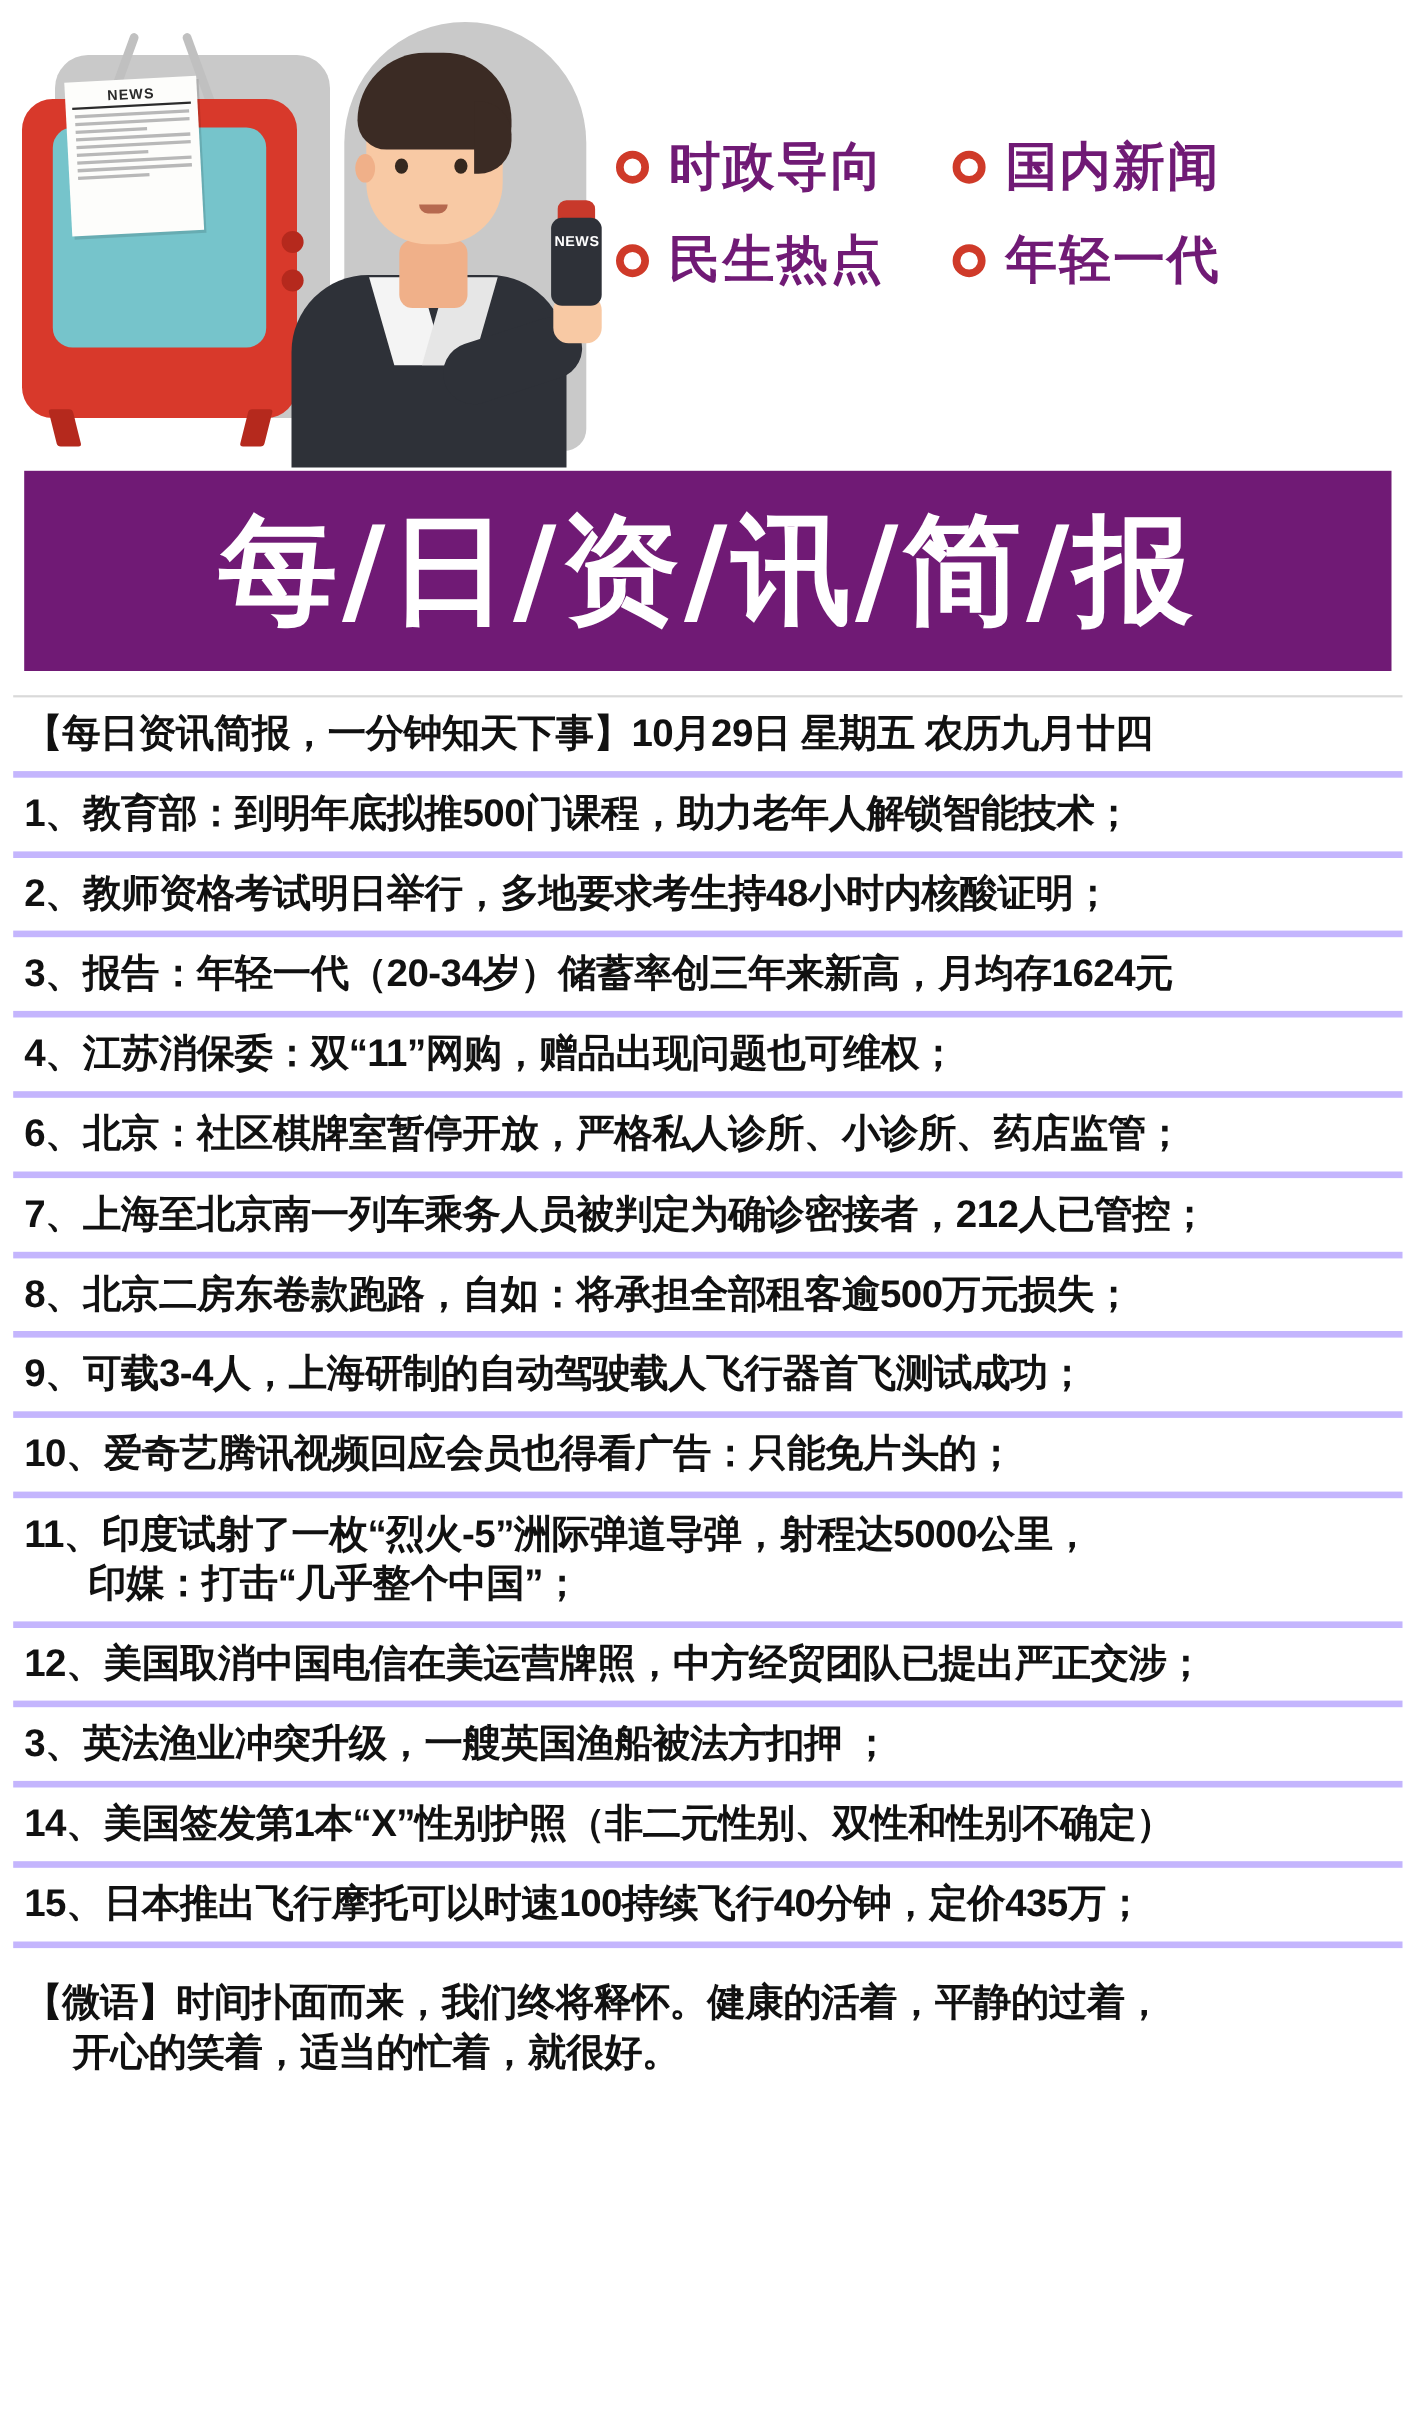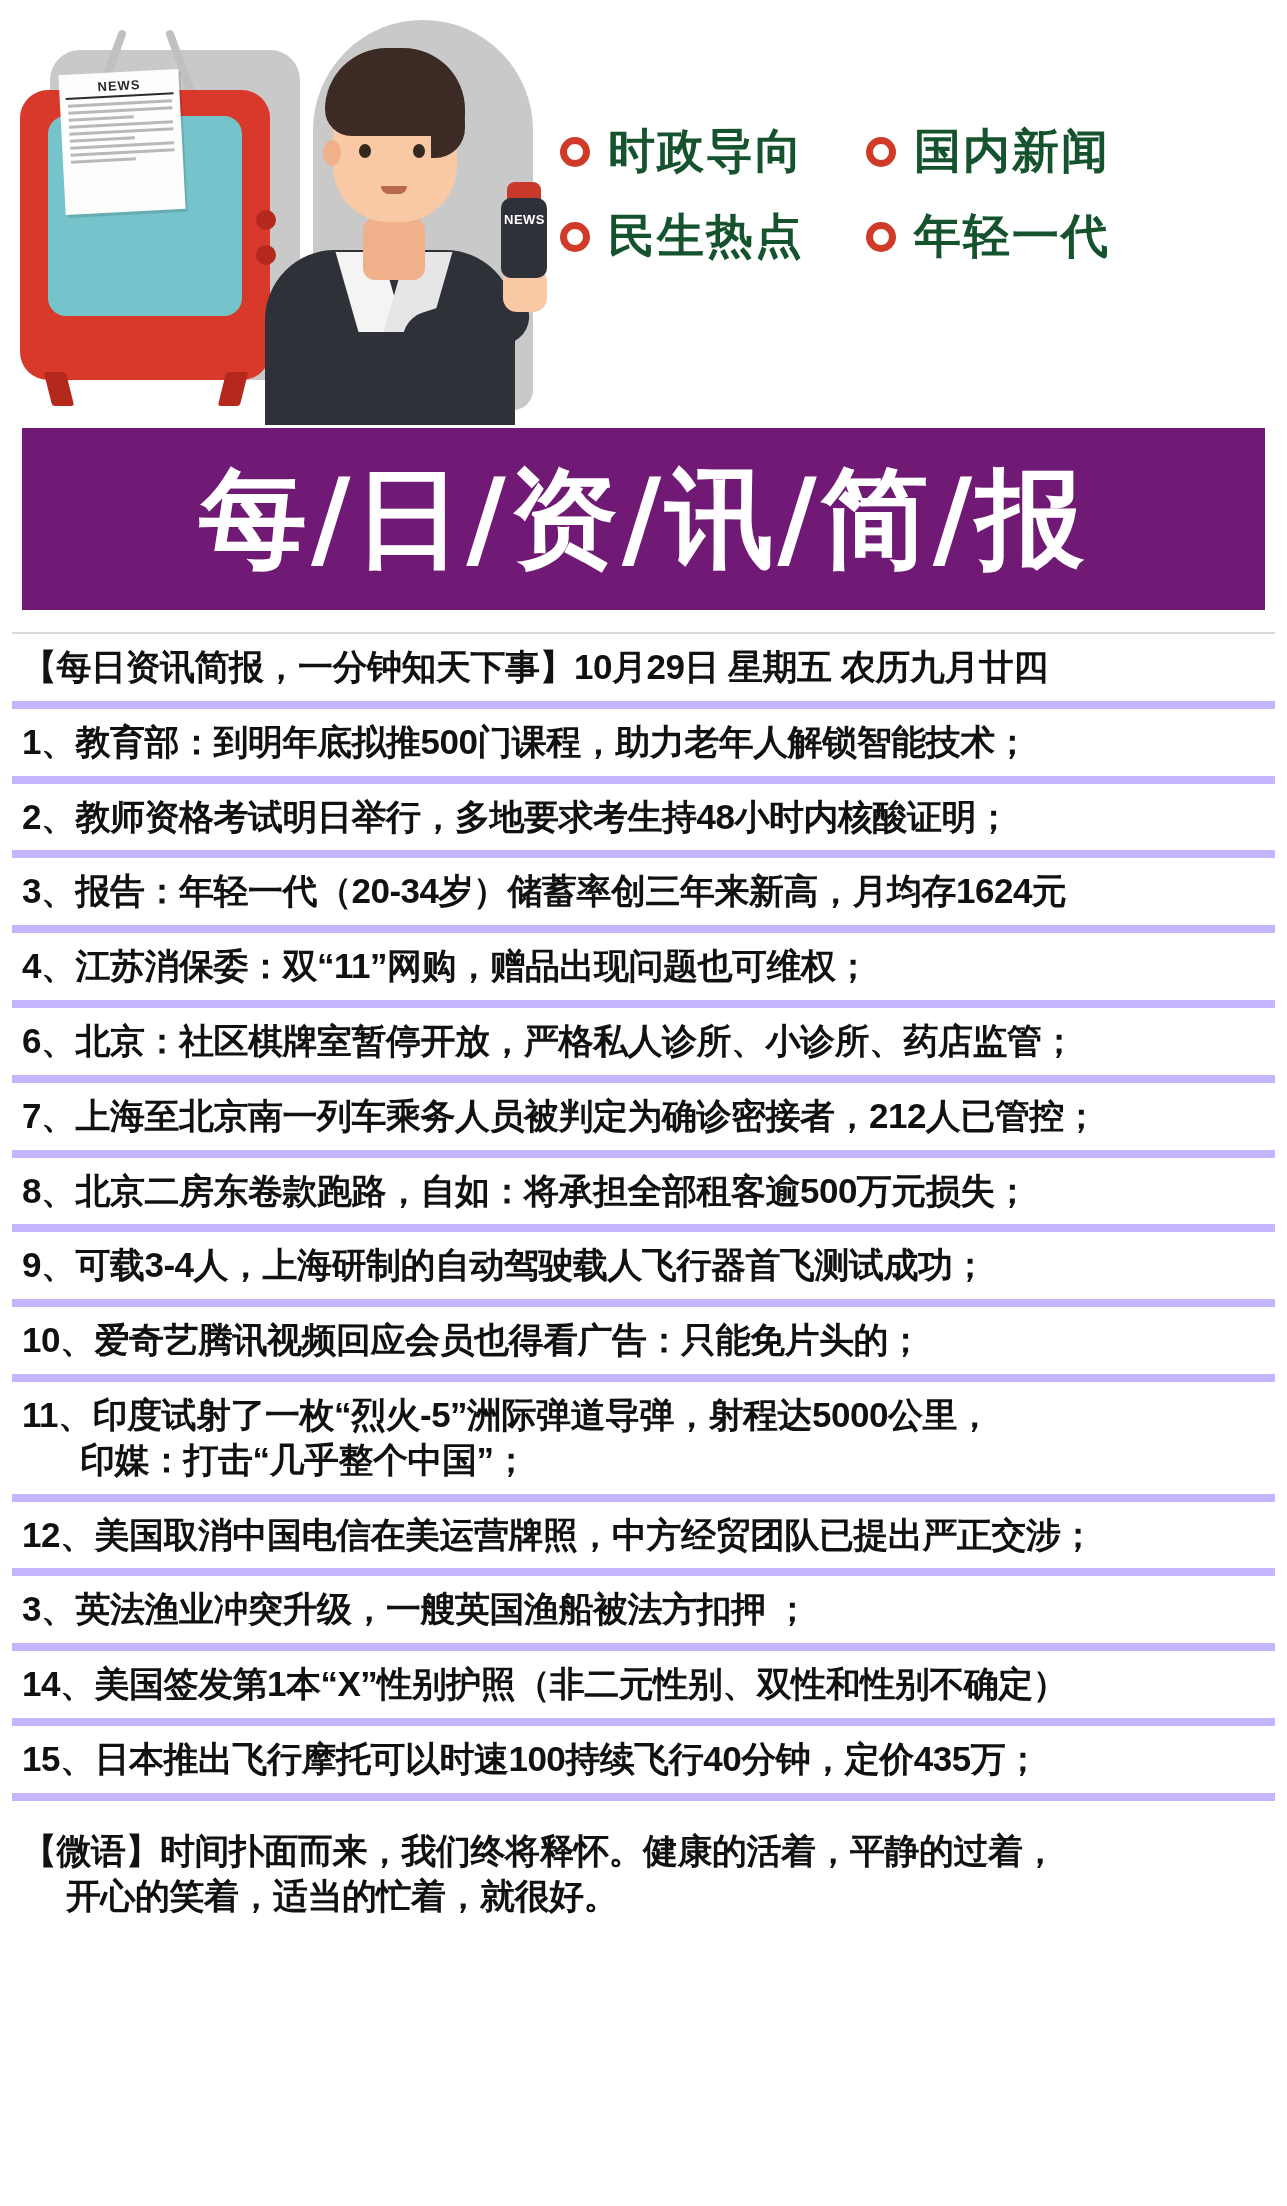--- a/index.html
+++ b/index.html
@@ -312,21 +312,21 @@
     height: 30px;
     border-radius: 50%;
     border: 7px solid #cf3a29;
     box-sizing: border-box;
     flex: 0 0 auto;
   }
   .slogan-text {
     font-family: "DejaVu Sans", "Liberation Sans", sans-serif;
     font-size: 47px;
     font-weight: bold;
-    color: #14532d;
+    color: #701a75;
     letter-spacing: 2px;
     white-space: nowrap;
   }
   .slogan-gap { width: 26px; flex: 0 0 auto; }
 
   
   .title-bar {
     position: absolute;
     left: 22px;
     top: 428px;
@@ -350,21 +350,21 @@
 
   
   .news {
     position: absolute;
     left: 12px;
     top: 632px;
     width: 1263px;
     box-sizing: border-box;
   }
   .news-row {
-    border-bottom: 8px solid #c4b5fd;
+    border-bottom: 6px solid #c4b5fd;
     padding: 11px 8px 11px 10px;
     box-sizing: border-box;
     font-size: 35px;
     line-height: 1.28;
     color: #111111;
     font-weight: bold;
     letter-spacing: -0.5px;
     white-space: nowrap;
   }
   .news-row.wrap { white-space: normal; }

